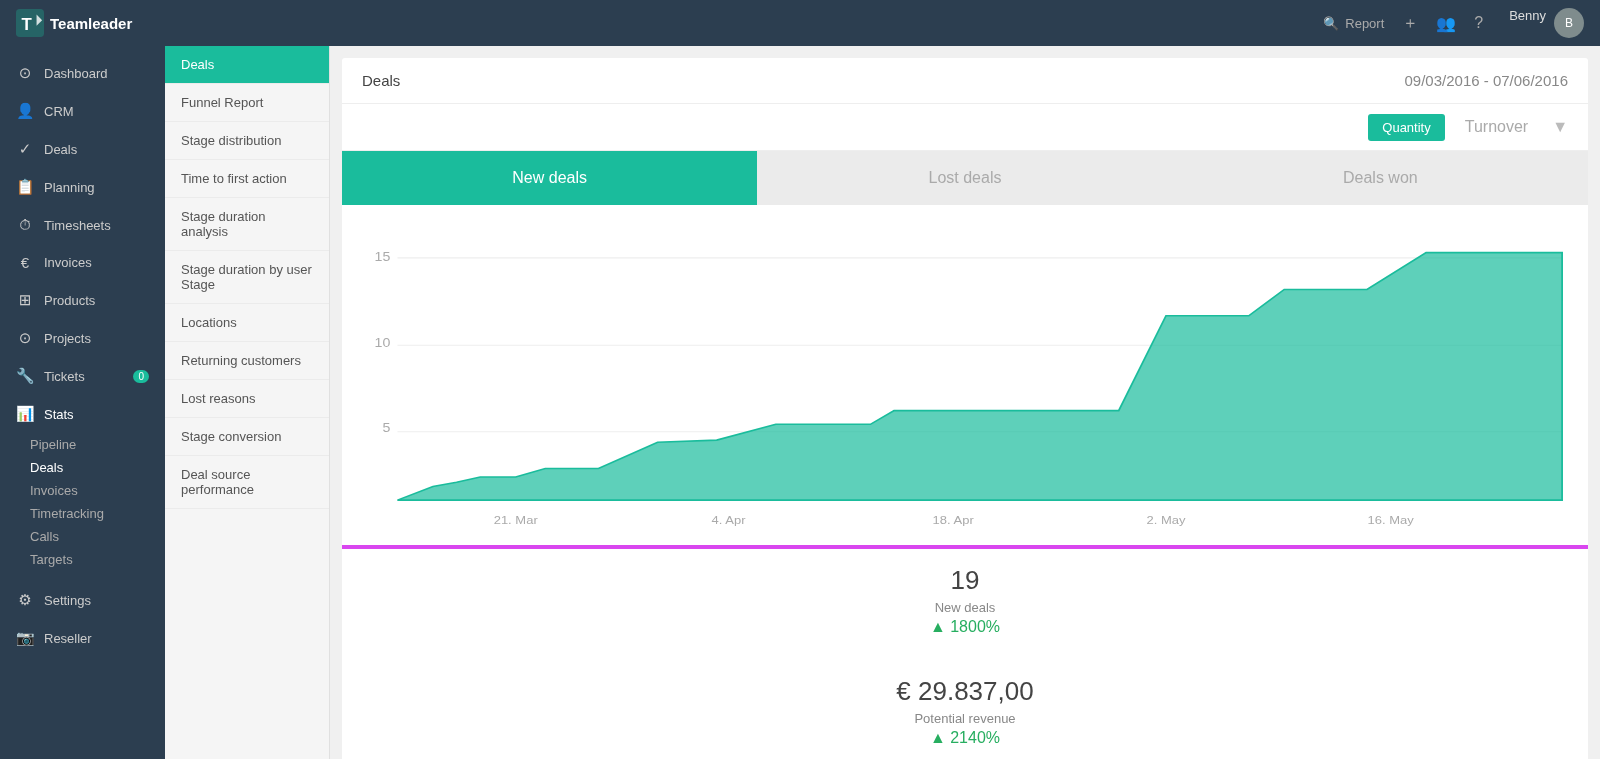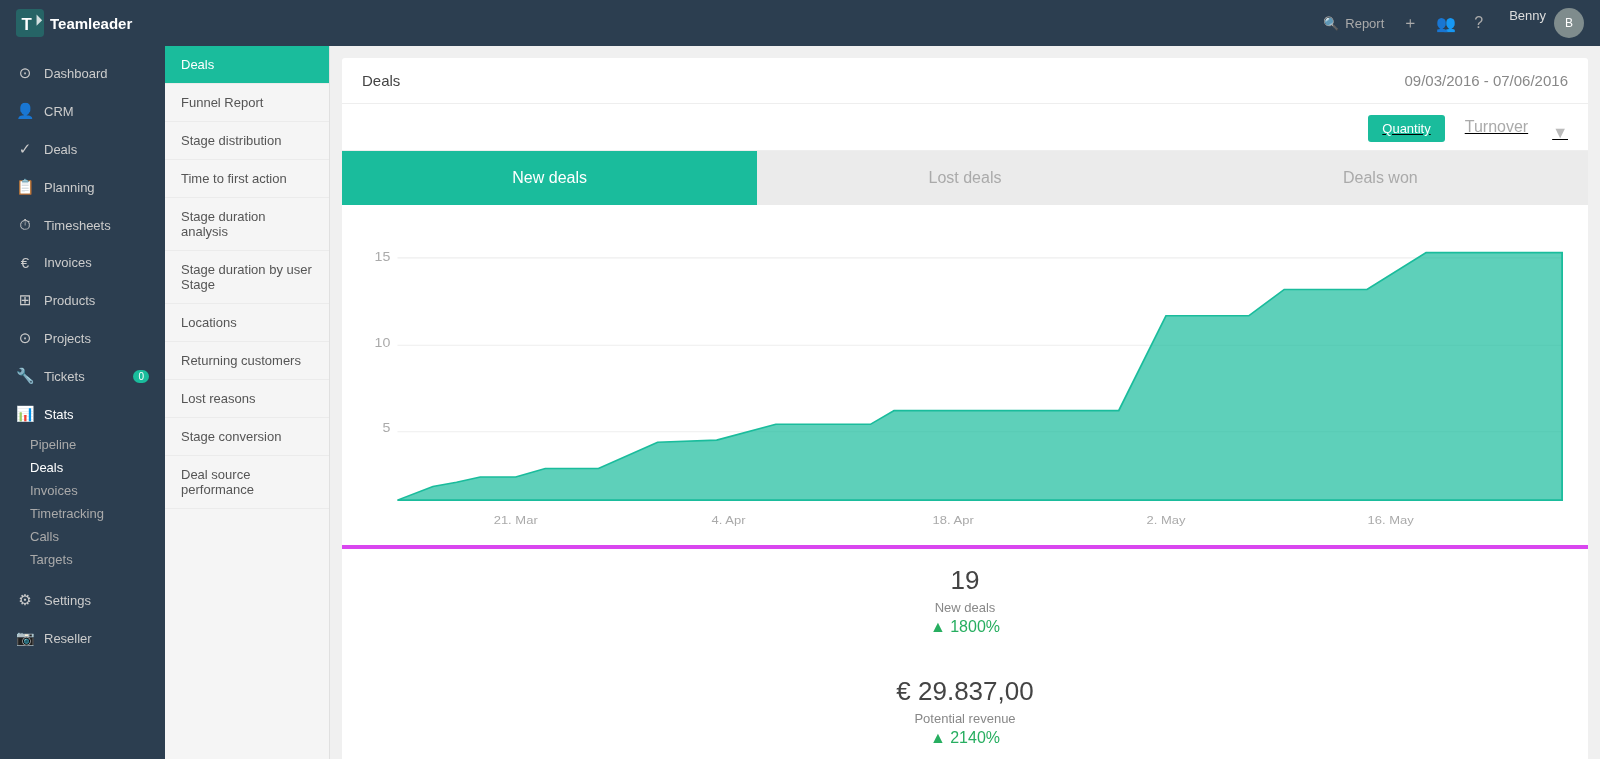--- a/index.html
+++ b/index.html
@@ -154,26 +154,25 @@
       color: #444;
       font-weight: 400;
     }
     .deals-date {
       font-size: 15px;
       color: #888;
     }
 
     .deals-toolbar {
       display: flex;
-      align-items: flex-end;
+      align-items: center;
       justify-content: flex-end;
       padding: 8px 20px;
       gap: 6px;
       border-bottom: 1px solid #eee;
-      text-decoration: underline;
     }
     .btn-quantity {
       background: #1abc9c;
       color: white;
       border: none;
       padding: 6px 14px;
       border-radius: 3px;
       font-size: 13px;
       cursor: pointer;
     }

